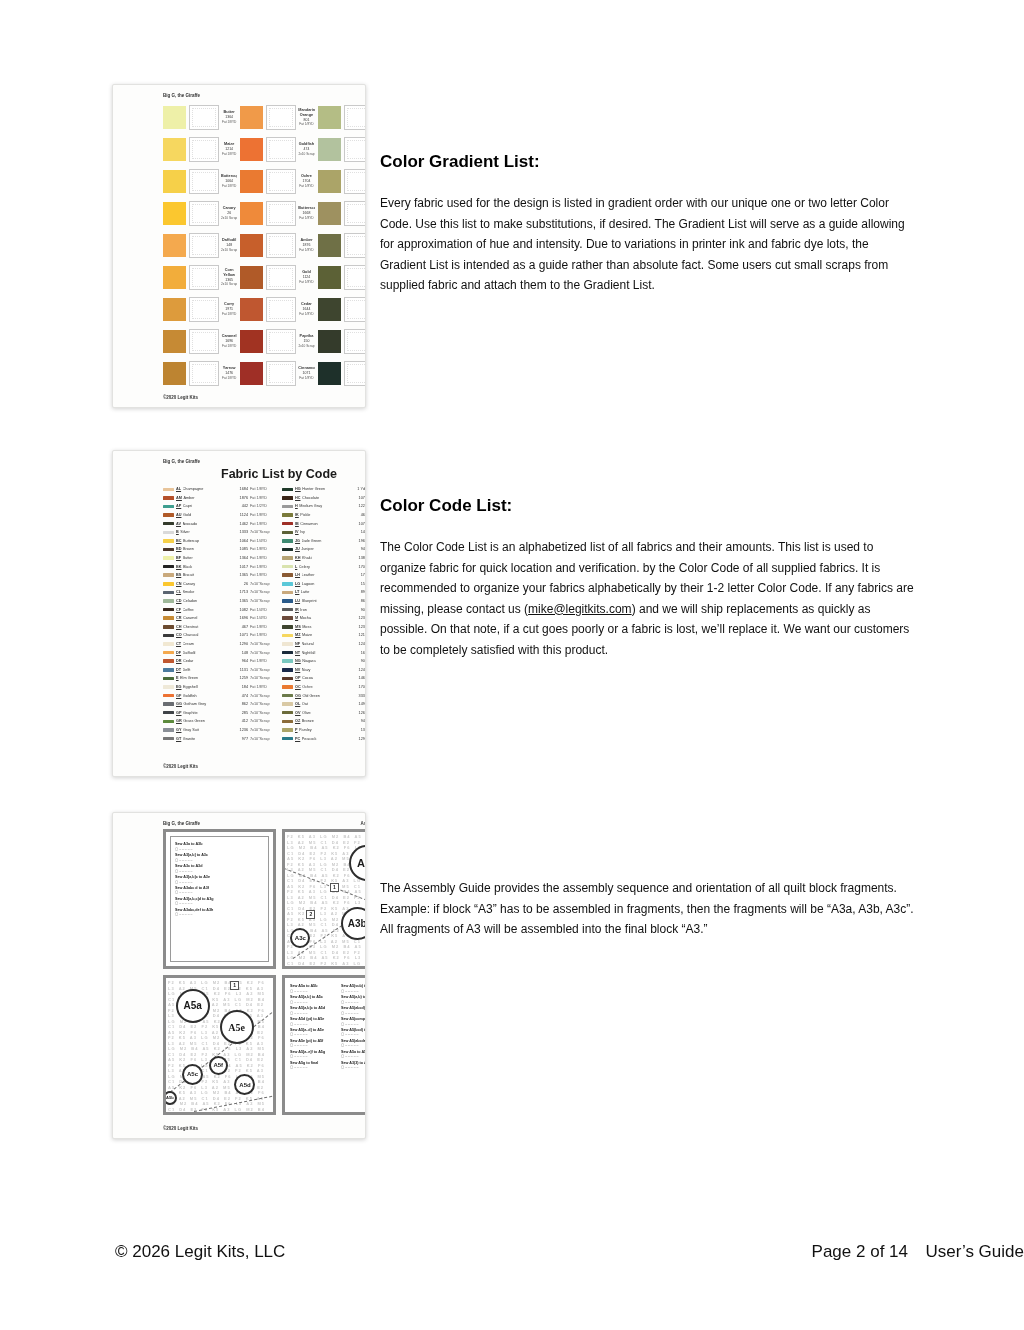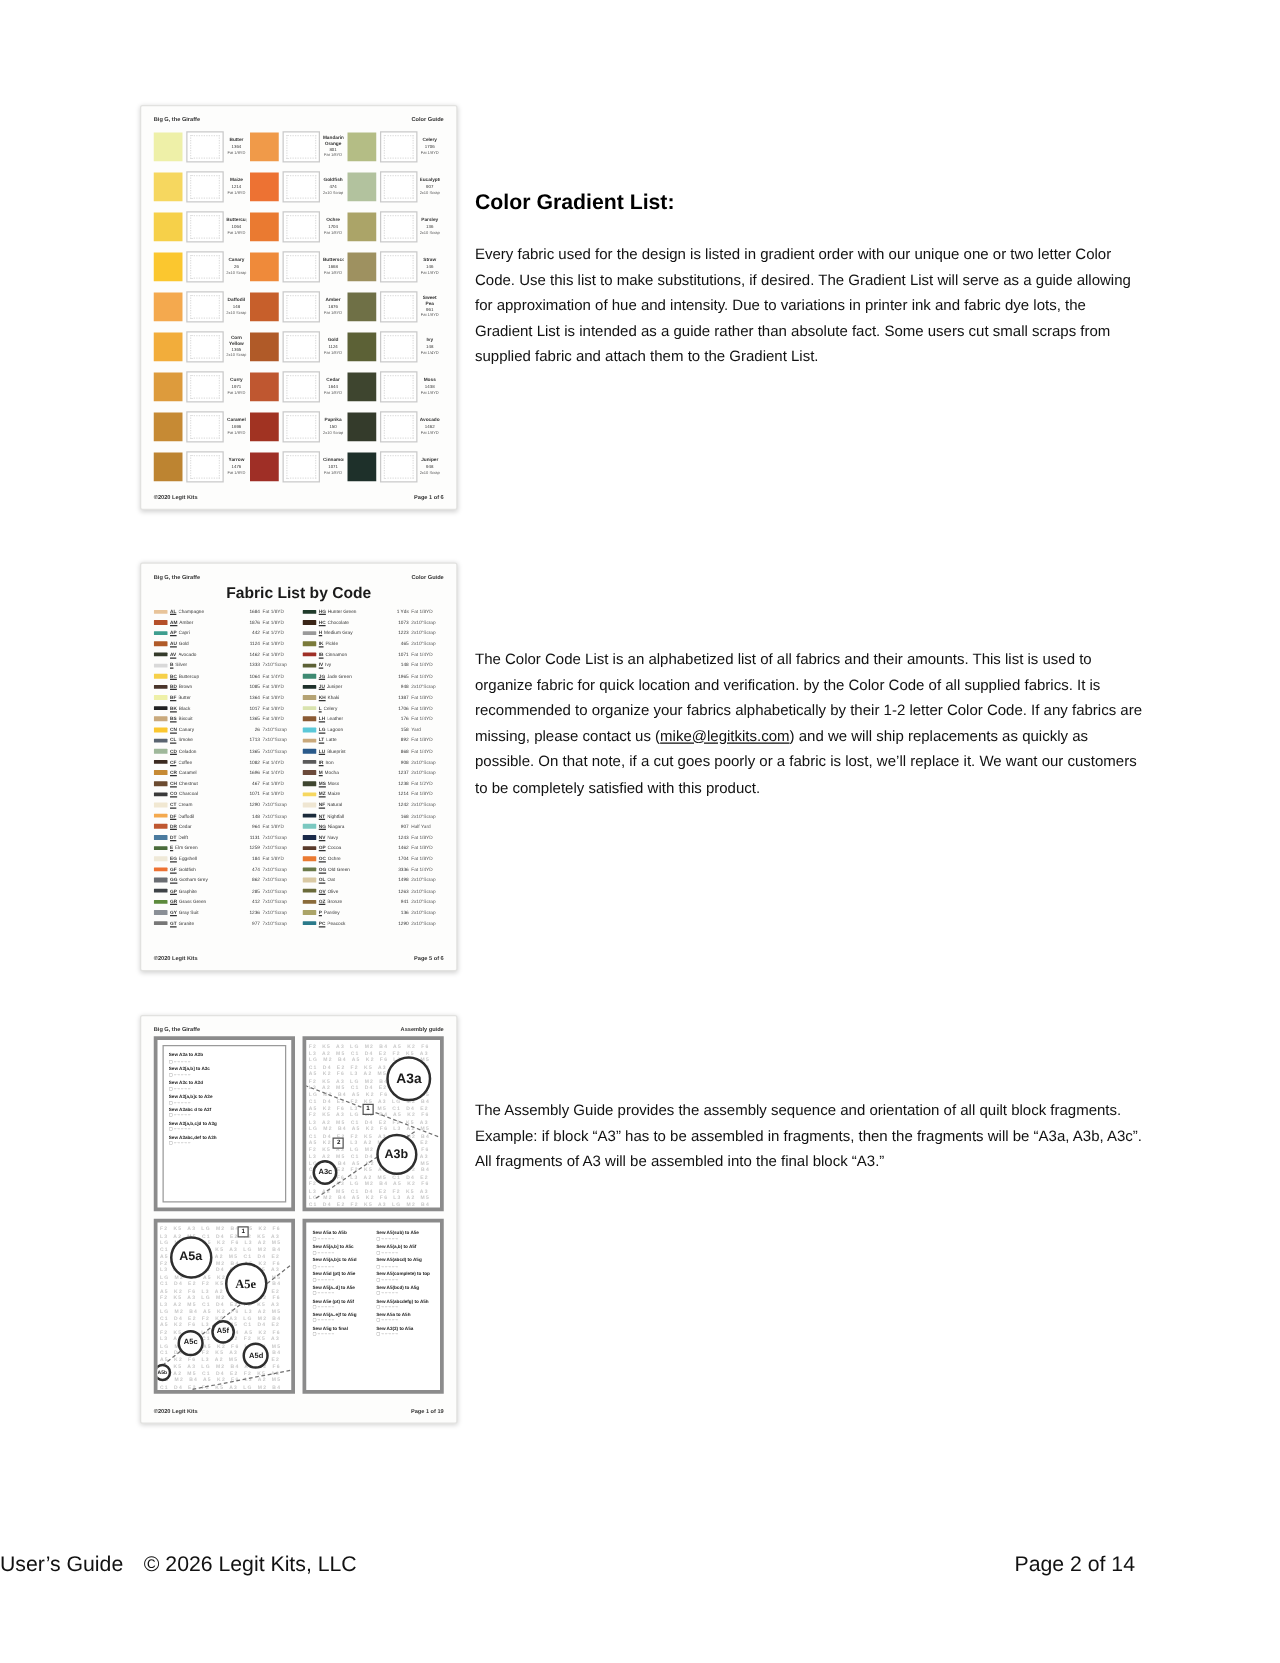--- a/index.html
+++ b/index.html
@@ -13,21 +13,21 @@
   .desc h2{margin:0;font-size:17px;font-weight:bold;color:#000;}
   .desc p{margin:21px 0 0 0;font-size:12px;line-height:20.5px;color:#111;}
   .desc a{color:#111;text-decoration:underline;cursor:pointer;}
   
   .thumb{
     position:absolute;left:112px;width:254px;background:#fdfdfc;
     border:1px solid #e2e2e0;border-radius:2px;
     box-shadow:0 1px 4px rgba(0,0,0,0.18);
     box-sizing:border-box;overflow:hidden;
   }
-  .tpage{position:relative;width:100%;height:100%;padding:8px 10px 24px;box-sizing:border-box;}
+  .tpage{position:relative;width:100%;height:100%;padding:8px 10px 24px;box-sizing:border-box;margin-left:40px;}
   .thead{display:flex;justify-content:space-between;font-size:4.5px;font-weight:bold;color:#333;}
   .tfoot{position:absolute;bottom:7px;left:10px;right:10px;display:flex;justify-content:space-between;font-size:4.5px;font-weight:bold;color:#333;}
   
   .grows{margin-top:3px;}
   .grow{display:flex;height:32px;align-items:center;}
   .gcell{display:flex;align-items:center;width:33.33%;box-sizing:border-box;padding-right:3px;}
   .gswatch{width:23px;height:23px;flex:none;}
   .gdiag{width:28px;height:23px;flex:none;border:1px solid #c9c9c9;background:#fff;margin-left:3px;position:relative;}
   .gdiag::before{content:"";position:absolute;inset:2px;border:1px dotted #e0e0e0;}
   .glabel{margin-left:2px;width:30px;text-align:center;font-size:3.6px;line-height:1.3;color:#333;overflow:hidden;}
@@ -64,21 +64,21 @@
   }
   .asq{
     position:absolute;width:9px;height:9px;background:#fff;border:1px solid #555;
     display:flex;align-items:center;justify-content:center;font-size:5px;font-weight:bold;color:#222;
     box-sizing:border-box;z-index:3;
   }
   .dash{position:absolute;border-top:1.2px dashed #6f6f6f;transform-origin:left center;z-index:2;}
   
   .pfoot{position:absolute;top:1242px;font-size:17px;color:#111;}
   .pfoot.left{left:115px;}
-  .pfoot.center{left:0;right:0;text-align:left;}
+  .pfoot.center{left:0;right:0;text-align:right;}
   .pfoot.right{right:116px;}
 </style>
 </head>
 <body>
 
 <div class="thumb" style="top:84px;height:324px;">
   <div class="tpage">
     <div class="thead">
       <span>Big G, the Giraffe</span>
       <span>Color Guide</span>
@@ -792,20 +792,21 @@
         </div>
     </div>
     <div class="tfoot">
       <span>©2020 Legit Kits</span>
       <span>Page 5 of 6</span>
     </div>
   </div>
 </div>
 
 <div class="desc" style="top:496px;">
+  <h2>Color Code List:</h2>
   <p><span>The Color Code List is an alphabetized list of all fabrics and their amounts.  This list is used to organize fabric for quick location and verification.  by the Color Code of all supplied fabrics.  It is recommended to organize your fabrics alphabetically by their 1-2 letter Color Code.  If any fabrics are missing, please contact us (</span><a>mike@legitkits.com</a><span>) and we will ship replacements as quickly as possible.  On that note, if a cut goes poorly or a fabric is lost, we’ll replace it.  We want our customers to be completely satisfied with this product.</span></p>
 </div>
 
 <div class="thumb" style="top:812px;height:327px;">
   <div class="tpage">
     <div class="thead">
       <span>Big G, the Giraffe</span>
       <span>Assembly guide</span>
     </div>
     <div class="aquads">

